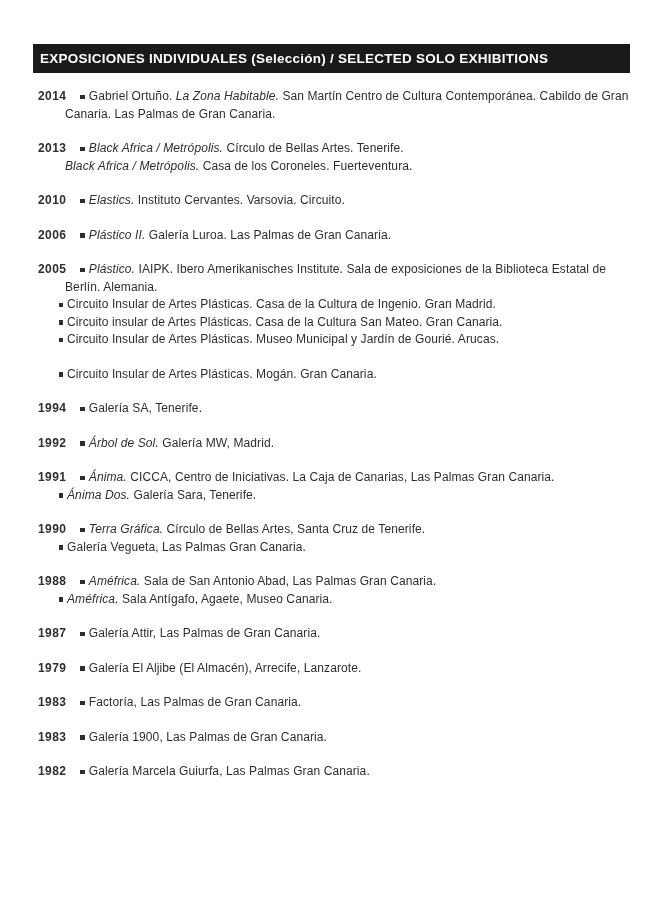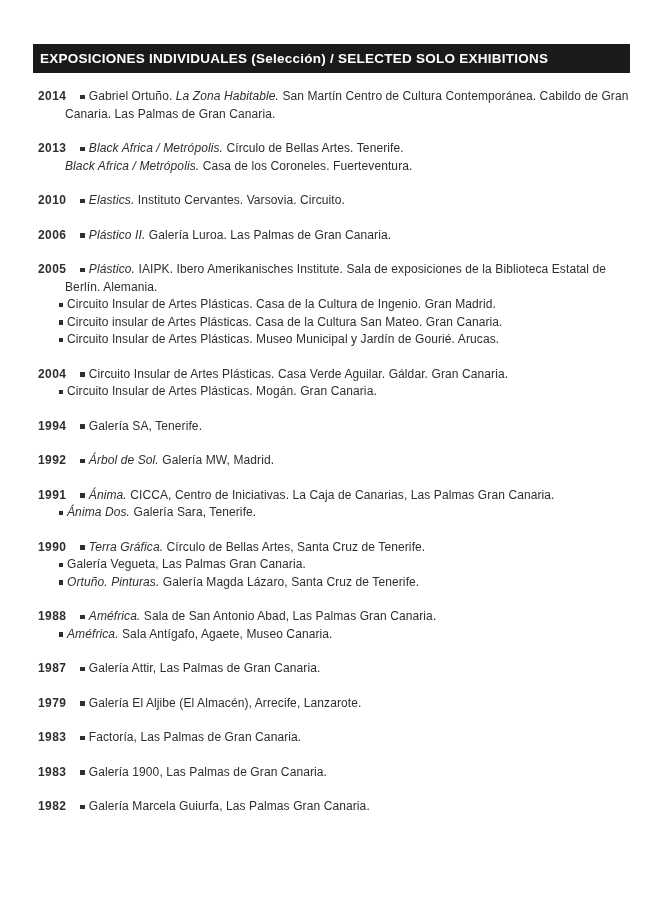--- a/index.html
+++ b/index.html
@@ -100,37 +100,35 @@
       <div class="group">
         <div class="row first"><span class="year">2006</span><span class="bullet"></span><span class="entry-text"><i>Plástico II.</i><span> Galería Luroa. Las Palmas de Gran Canaria.</span></span></div>
       </div>
       <div class="group">
         <div class="row first"><span class="year">2005</span><span class="bullet"></span><span class="entry-text"><i>Plástico.</i><span> IAIPK. Ibero Amerikanisches Institute. Sala de exposiciones de la Biblioteca Estatal de Berlín. Alemania.</span></span></div>
         <div class="row sub"><span class="bullet"></span><span class="entry-text"><span>Circuito Insular de Artes Plásticas. Casa de la Cultura de Ingenio. Gran Madrid.</span></span></div>
         <div class="row sub"><span class="bullet"></span><span class="entry-text"><span>Circuito insular de Artes Plásticas. Casa de la Cultura San Mateo. Gran Canaria.</span></span></div>
         <div class="row sub"><span class="bullet"></span><span class="entry-text"><span>Circuito Insular de Artes Plásticas. Museo Municipal y Jardín de Gourié. Arucas.</span></span></div>
       </div>
       <div class="group">
-        <div class="row first"><span class="year">2004</span><span class="bullet"></span><span class="entry-text"><span>Circuito Insular de Artes Plásticas. Casa Verde Aguilar. Gáldar. Gran Canaria.</span></span></div>
         <div class="row sub"><span class="bullet"></span><span class="entry-text"><span>Circuito Insular de Artes Plásticas. Mogán. Gran Canaria.</span></span></div>
       </div>
       <div class="group">
         <div class="row first"><span class="year">1994</span><span class="bullet"></span><span class="entry-text"><span>Galería SA, Tenerife.</span></span></div>
       </div>
       <div class="group">
         <div class="row first"><span class="year">1992</span><span class="bullet"></span><span class="entry-text"><i>Árbol de Sol.</i><span> Galería MW, Madrid.</span></span></div>
       </div>
       <div class="group">
         <div class="row first"><span class="year">1991</span><span class="bullet"></span><span class="entry-text"><i>Ánima.</i><span> CICCA, Centro de Iniciativas. La Caja de Canarias, Las Palmas Gran Canaria.</span></span></div>
         <div class="row sub"><span class="bullet"></span><span class="entry-text"><i>Ánima Dos.</i><span> Galería Sara, Tenerife.</span></span></div>
       </div>
       <div class="group">
         <div class="row first"><span class="year">1990</span><span class="bullet"></span><span class="entry-text"><i>Terra Gráfica.</i><span> Círculo de Bellas Artes, Santa Cruz de Tenerife.</span></span></div>
         <div class="row sub"><span class="bullet"></span><span class="entry-text"><span>Galería Vegueta, Las Palmas Gran Canaria.</span></span></div>
-        <div class="row sub"><span class="bullet"></span><span class="entry-text"><i>Ortuño. Pinturas.</i><span> Galería Magda Lázaro, Santa Cruz de Tenerife.</span></span></div>
       </div>
       <div class="group">
         <div class="row first"><span class="year">1988</span><span class="bullet"></span><span class="entry-text"><i>Améfrica.</i><span> Sala de San Antonio Abad, Las Palmas Gran Canaria.</span></span></div>
         <div class="row sub"><span class="bullet"></span><span class="entry-text"><i>Améfrica.</i><span> Sala Antígafo, Agaete, Museo Canaria.</span></span></div>
       </div>
       <div class="group">
         <div class="row first"><span class="year">1987</span><span class="bullet"></span><span class="entry-text"><span>Galería Attir, Las Palmas de Gran Canaria.</span></span></div>
       </div>
       <div class="group">
         <div class="row first"><span class="year">1979</span><span class="bullet"></span><span class="entry-text"><span>Galería El Aljibe (El Almacén), Arrecife, Lanzarote.</span></span></div>

